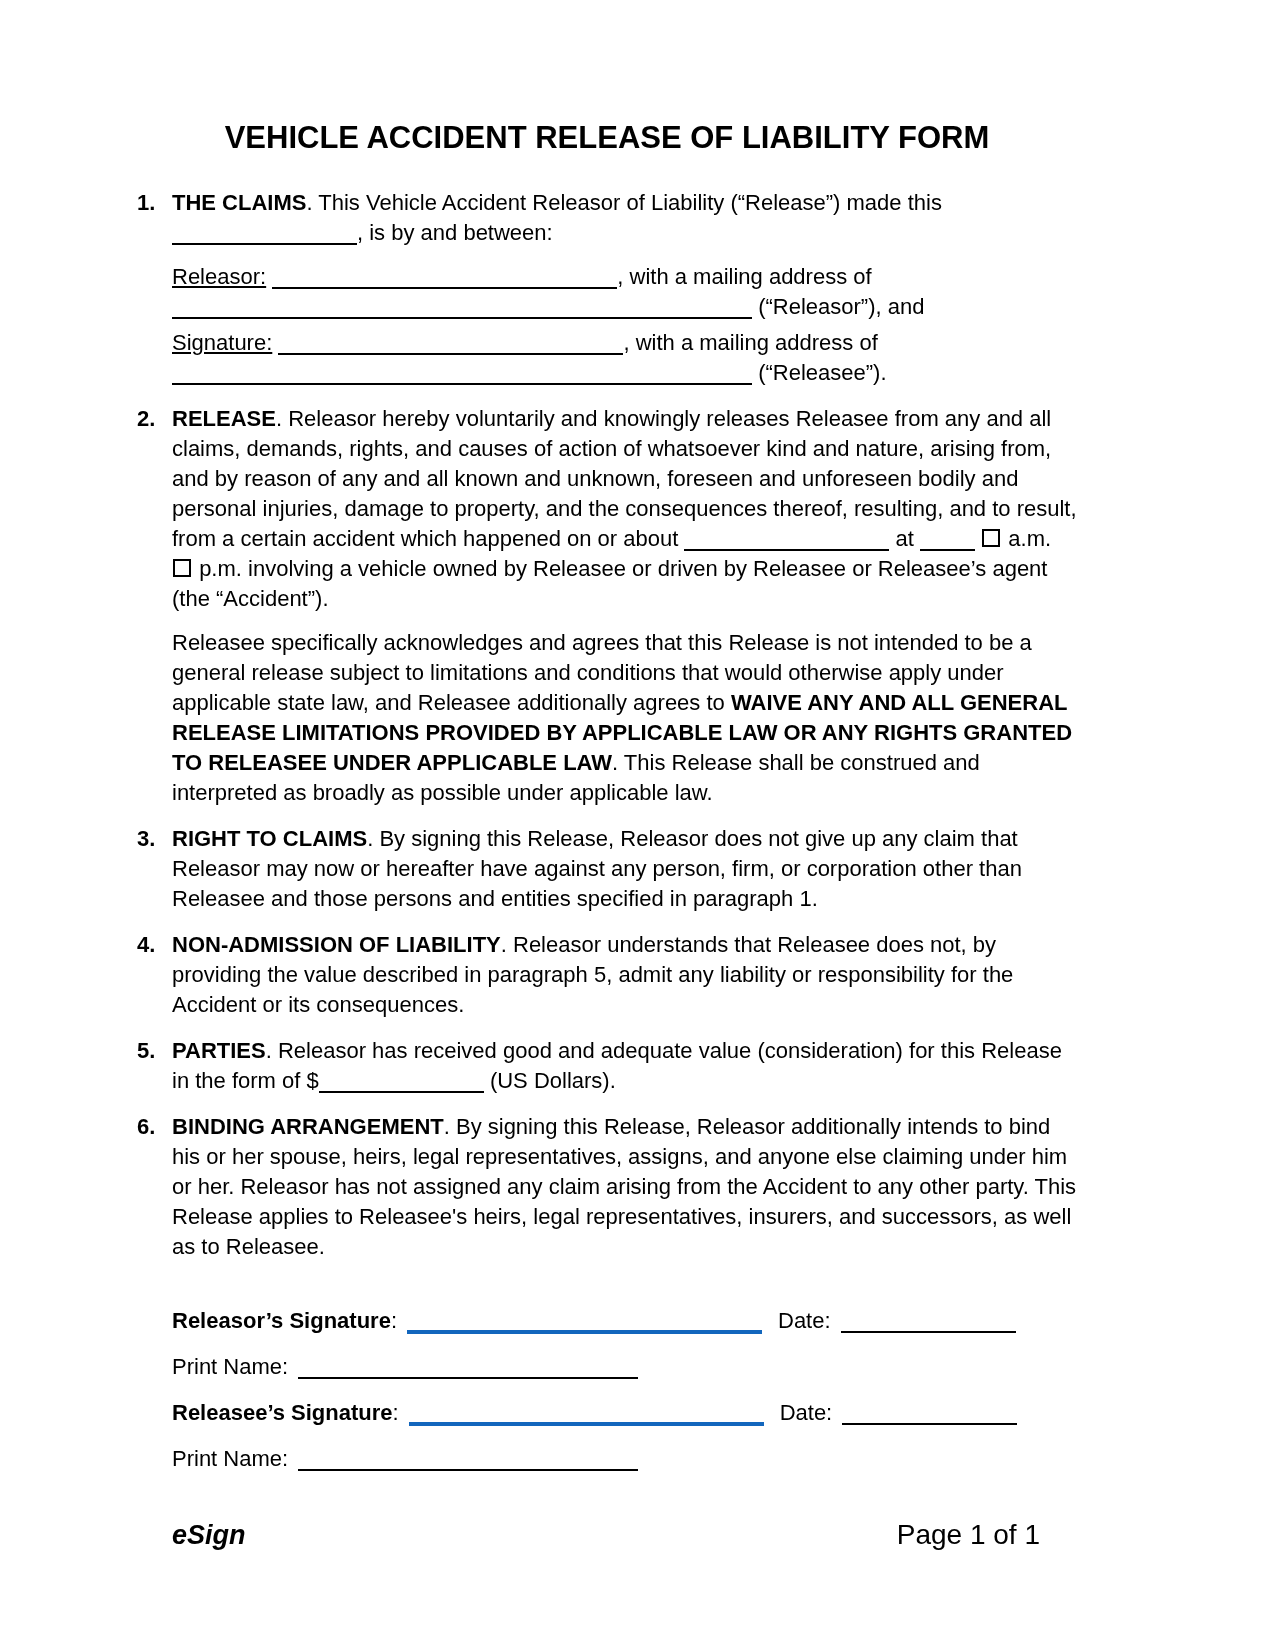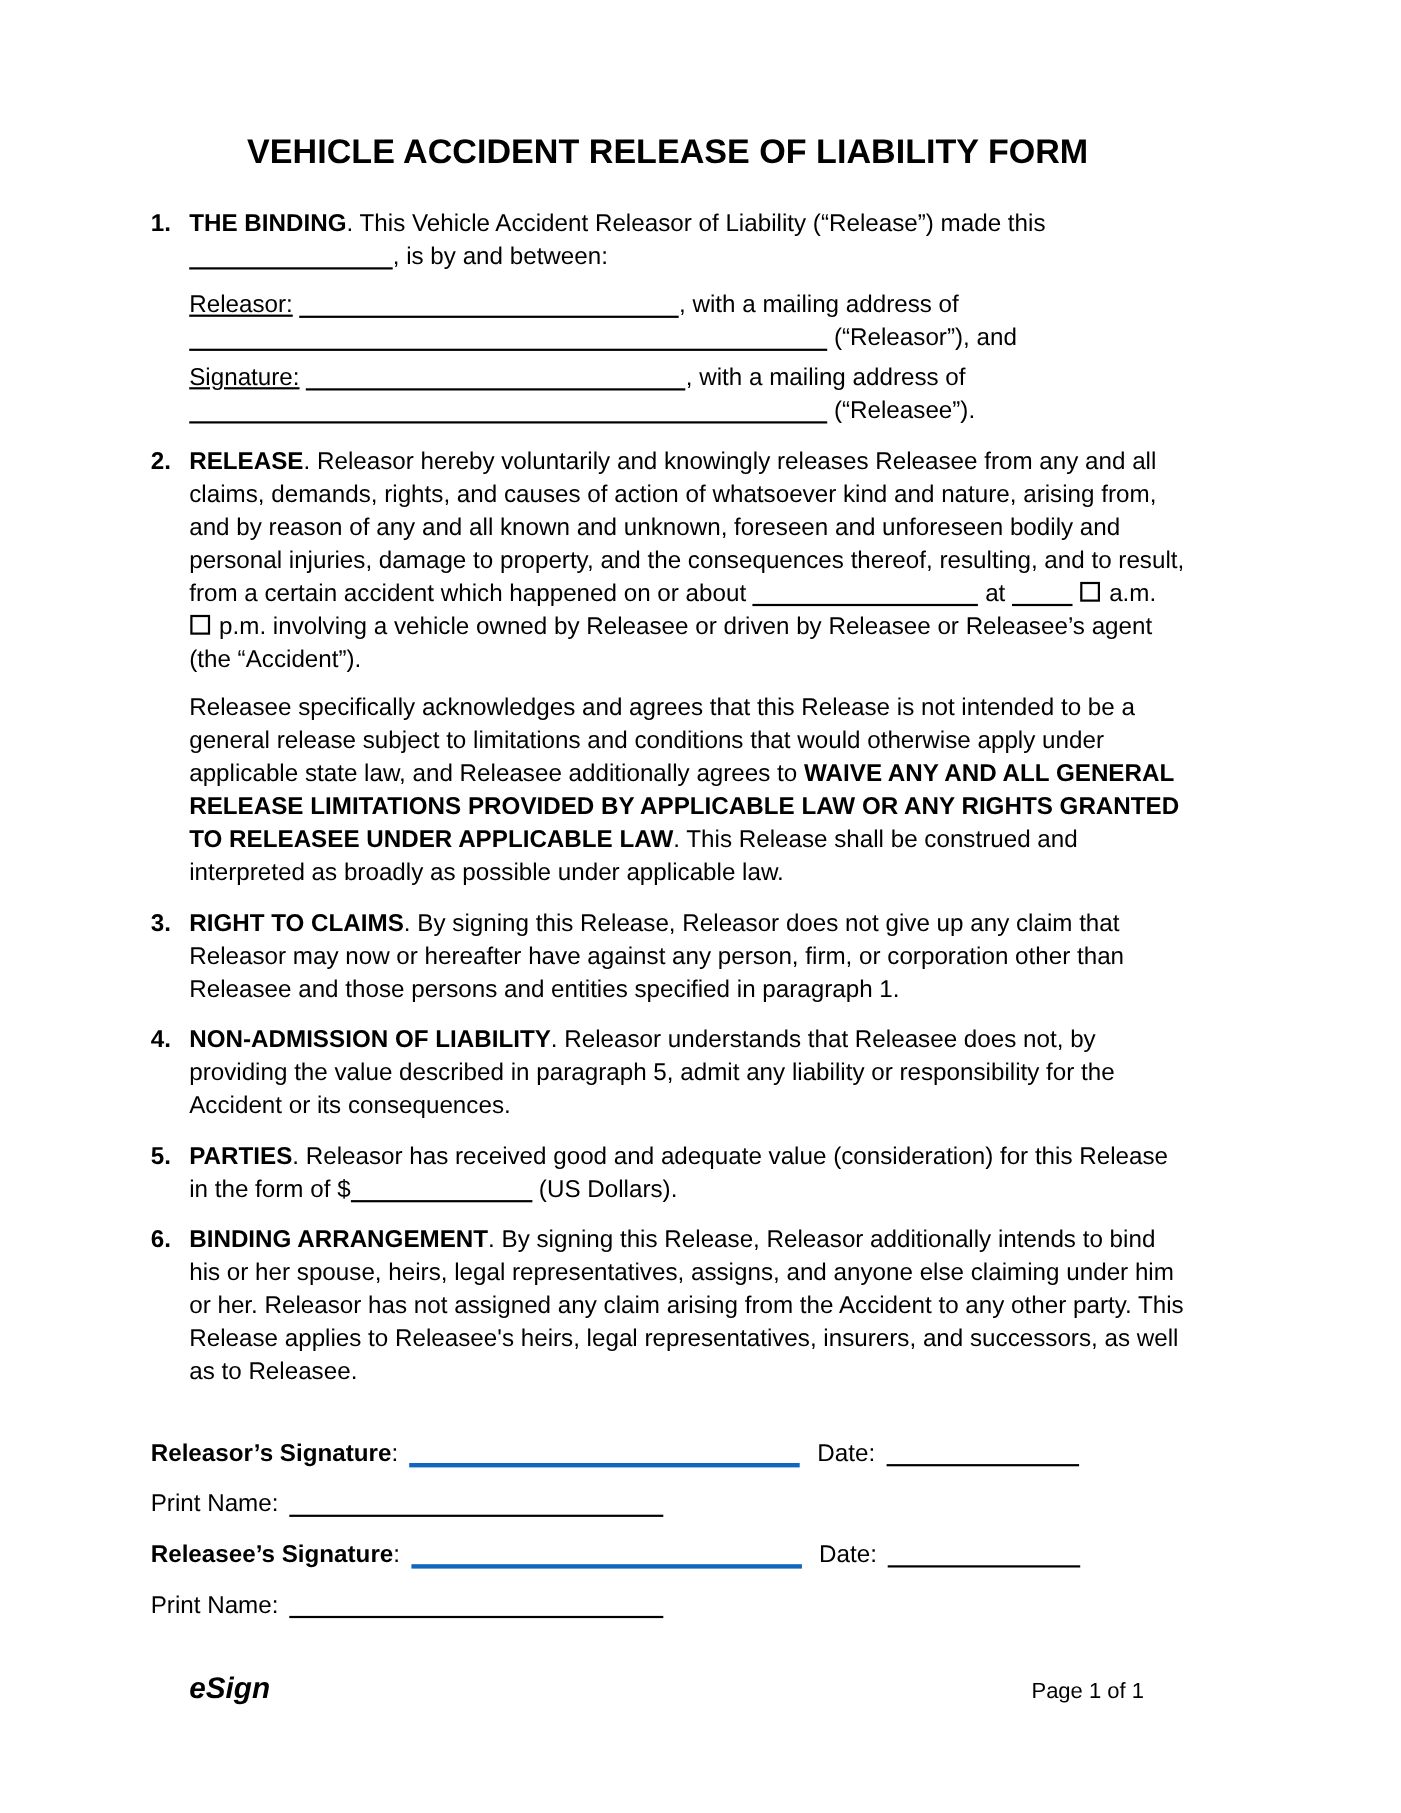--- a/index.html
+++ b/index.html
@@ -35,33 +35,33 @@
     display:inline-block;border-bottom:2px solid #000;
     height:22px;margin:0 0 3px 10px;
   }
   .sig-line.blue{border-bottom-width:4px;margin-bottom:2px;}
   .date-label{margin-left:16px;}
   .footer{
     display:flex;justify-content:space-between;align-items:baseline;
     margin-top:46px;padding-right:37px;
   }
   .brand{font-weight:bold;font-size:27px;font-style:italic;}
-  .page-num{font-size:20px;}
+  .page-num{font-size:28px;}
 </style>
 </head>
 <body>
 
 <div class="page">
 
   <h1>VEHICLE ACCIDENT RELEASE OF LIABILITY FORM</h1>
 
   <div class="section">
     <span class="num">1.</span>
     <div class="content">
-      <p><b class="hd">THE BINDING</b><span>. This Vehicle Accident Releasor of Liability (“Release”) made this</span>
+      <p><b class="hd">THE CLAIMS</b><span>. This Vehicle Accident Releasor of Liability (“Release”) made this</span>
         <span class="blank" style="width:185px"></span><span>, is by and between:</span></p>
       <p class="party"><span class="ul">Releasor:</span>
         <span class="blank" style="width:345px"></span><span>, with a mailing address of</span>
         <span class="blank" style="width:580px"></span>
         <span>(“Releasor”), and</span></p>
       <p class="party"><span class="ul">Signature:</span>
         <span class="blank" style="width:345px"></span><span>, with a mailing address of</span>
         <span class="blank" style="width:580px"></span>
         <span>(“Releasee”).</span></p>
     </div>
@@ -106,21 +106,21 @@
     </div>
   </div>
 
   <div class="section">
     <span class="num">6.</span>
     <div class="content">
       <p><b class="hd">BINDING ARRANGEMENT</b><span>. By signing this Release, Releasor additionally intends to bind his or her spouse, heirs, legal representatives, assigns, and anyone else claiming under him or her. Releasor has not assigned any claim arising from the Accident to any other party. This Release applies to Releasee's heirs, legal representatives, insurers, and successors, as well as to Releasee.</span></p>
     </div>
   </div>
 
-  <div class="sig-block" style="">
+  <div class="sig-block" style="margin-left:35px">
 
     <div class="sig-row">
       <span class="sig-label"><b>Releasor’s Signature</b><span>:</span></span>
       <span class="sig-line blue" style="width: 355px; border-bottom-color: rgb(18, 102, 189);"></span>
       <span class="date-label">Date:</span>
       <span class="sig-line" style="width:175px"></span>
     </div>
 
     <div class="print-row">
       <span>Print Name:</span>

